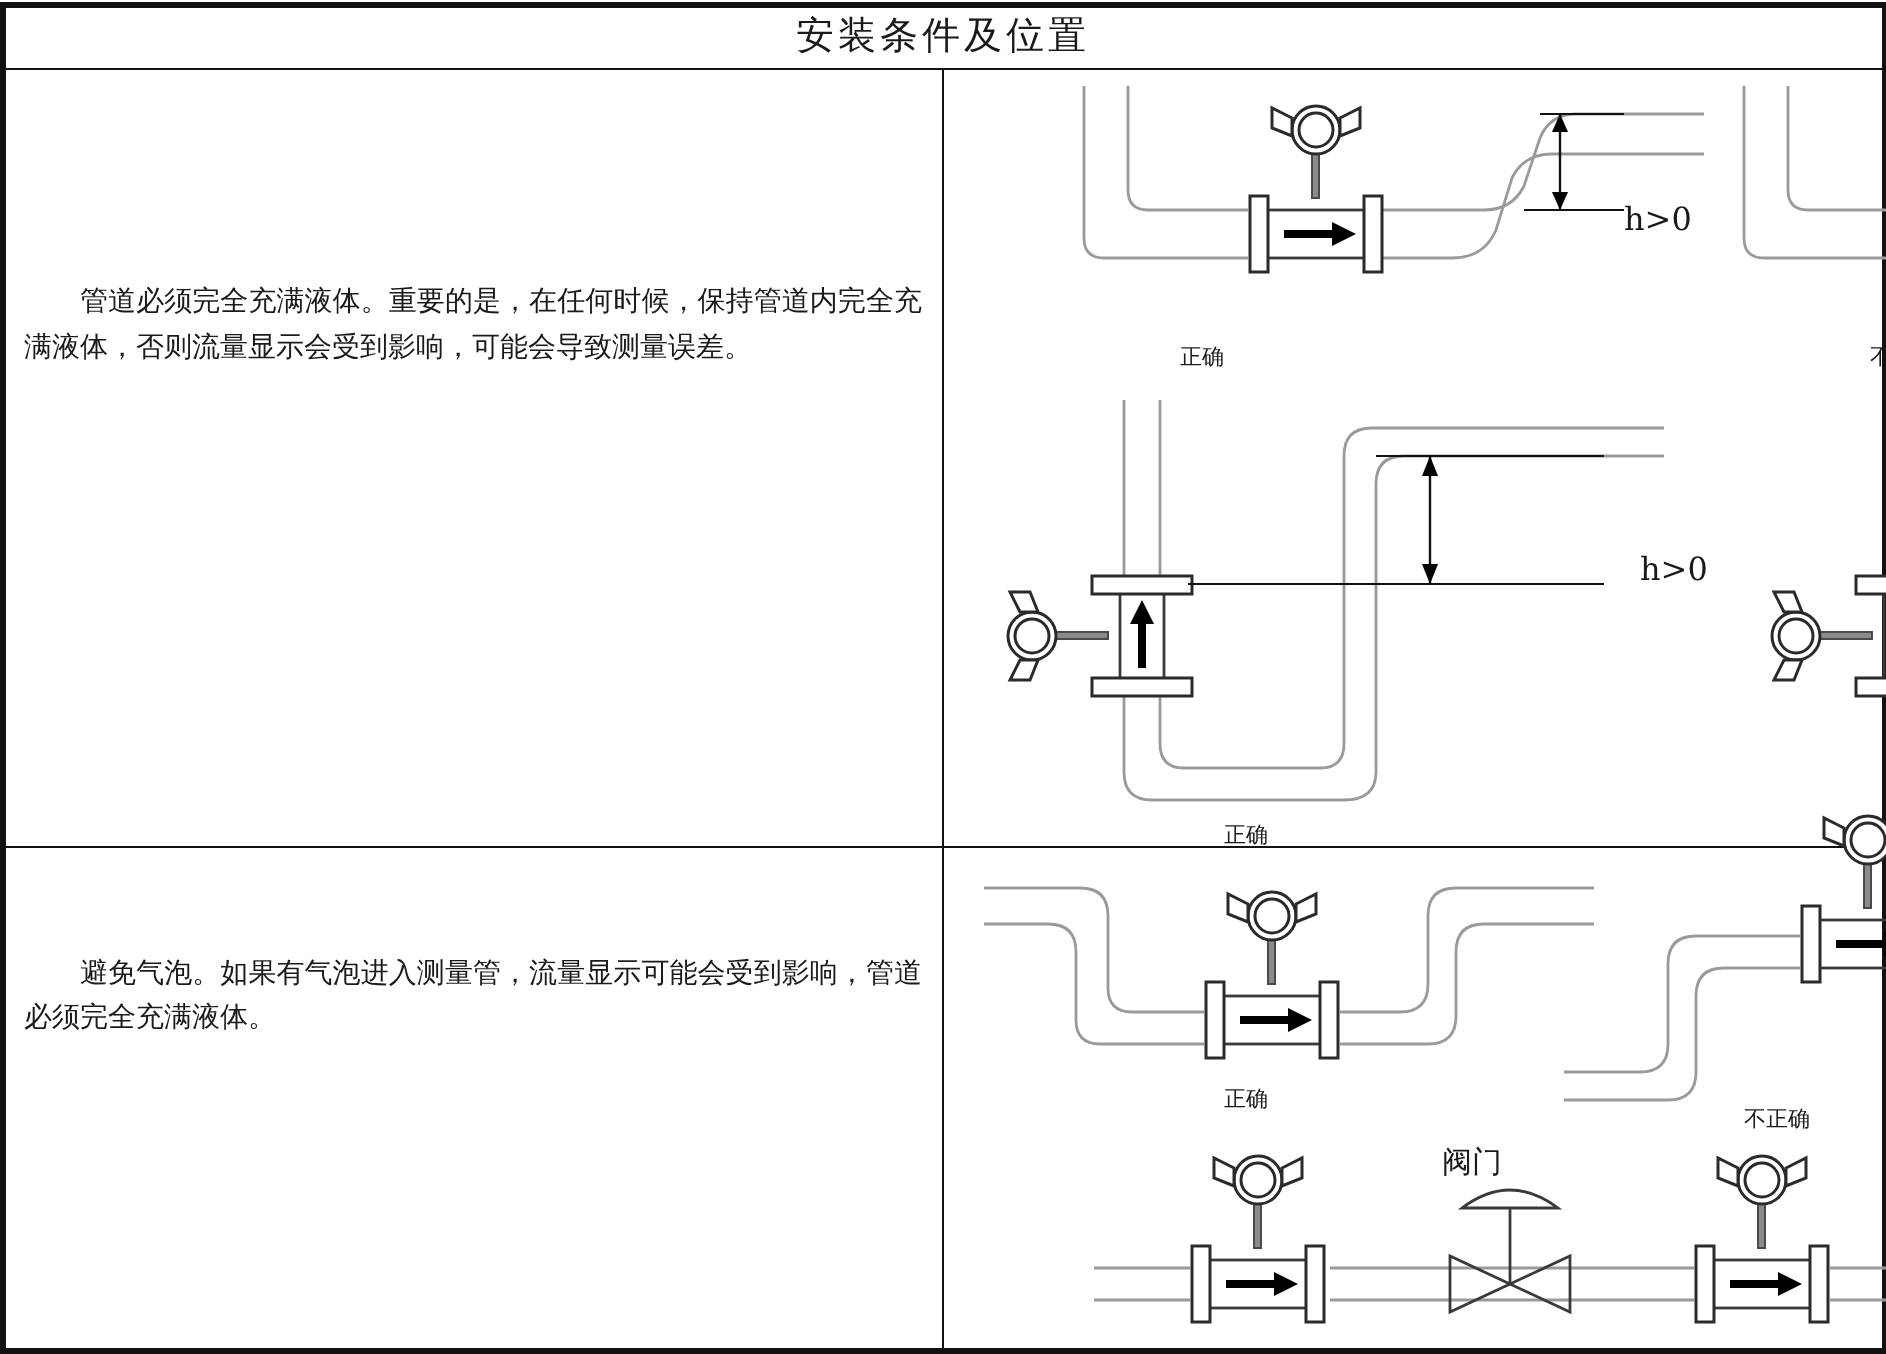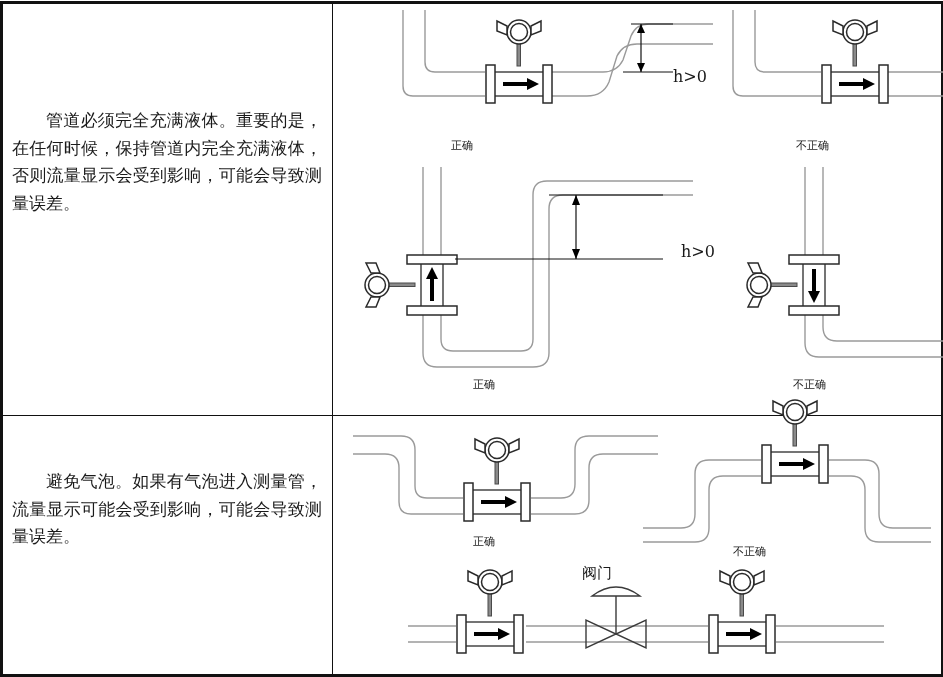--- a/index.html
+++ b/index.html
@@ -11,21 +11,21 @@
   .outer-bottom{position:absolute;left:0;bottom:0;width:943px;height:4px;background:#111;}
   .outer-left{position:absolute;left:0;top:0;width:2.5px;height:677px;background:#111;}
   .outer-right{position:absolute;right:0;top:0;width:2.5px;height:677px;background:#111;}
 
   .hdr-cell{height:32px;}
   .hdr-title{display:flex;align-items:center;justify-content:center;height:32px;
     font-family:"DejaVu Serif","Liberation Serif",serif;font-size:19px;letter-spacing:2px;}
 
   .col-text{width:330px;}
   .desc{padding:0 10px;font-family:"DejaVu Serif","Liberation Serif",serif;
-    font-size:17px;line-height:1.62;text-indent:2em;text-align:justify;}
+    font-size:14px;line-height:1.62;text-indent:2em;text-align:justify;}
   .r1 .desc{padding-top:105px;}
   .r2 .desc{padding-top:52px;}
 
   .fig{position:relative;width:100%;height:100%;}
   .cap{position:absolute;font-family:"DejaVu Serif","Liberation Serif",serif;
     font-size:11px;white-space:nowrap;}
   .lbl{position:absolute;font-family:Liberation Serif, serif;
     font-size:15px;white-space:nowrap;}
   .hlab{position:absolute;font-family:"DejaVu Serif","Liberation Serif",serif;
     font-size:16px;white-space:nowrap;}
@@ -43,20 +43,25 @@
 <body>
 
 <div class="sheet">
   <div class="outer-top"></div>
   <div class="outer-bottom"></div>
   <div class="outer-left"></div>
   <div class="outer-right"></div>
 
   <table class="grid">
     <tbody>
+        <tr>
+      <td class="hdr-cell" colspan="2">
+        <div class="hdr-title">安装条件及位置</div>
+      </td>
+    </tr>
 
     <tr class="r1">
       <td class="col-text">
         <div class="desc">管道必须完全充满液体。重要的是，在任何时候，保持管道内完全充满液体，否则流量显示会受到影响，可能会导致测量误差。</div>
       </td>
       <td>
         <div class="fig">
 
           <svg width="360" height="130" style="left:40px;top:8px;">
             <g>
@@ -176,21 +181,21 @@
               </g>
             </g>
           </svg>
           <div class="cap" style="left:460px;top:375px;">不正确</div>
         </div>
       </td>
     </tr>
 
     <tr class="r2">
       <td class="col-text">
-        <div class="desc">避免气泡。如果有气泡进入测量管，流量显示可能会受到影响，可能会导致测量误差。</div>
+        <div class="desc">避免气泡。如果有气泡进入测量管，流量显示可能会受到影响，管道必须完全充满液体。</div>
       </td>
       <td>
         <div class="fig">
 
           <svg width="310" height="110" style="left:20px;top:8px;">
             <g>
               <path class="pipe" d="M0,12 L48,12 Q62,12 62,26 L62,62 Q62,74 74,74 L110,74"></path>
               <path class="pipe" d="M0,30 L32,30 Q46,30 46,44 L46,78 Q46,90 58,90 L110,90"></path>
               <path class="pipe" d="M178,74 L208,74 Q222,74 222,60 L222,26 Q222,12 236,12 L305,12"></path>
               <path class="pipe" d="M178,90 L222,90 Q236,90 236,76 L236,44 Q236,30 250,30 L305,30"></path>

